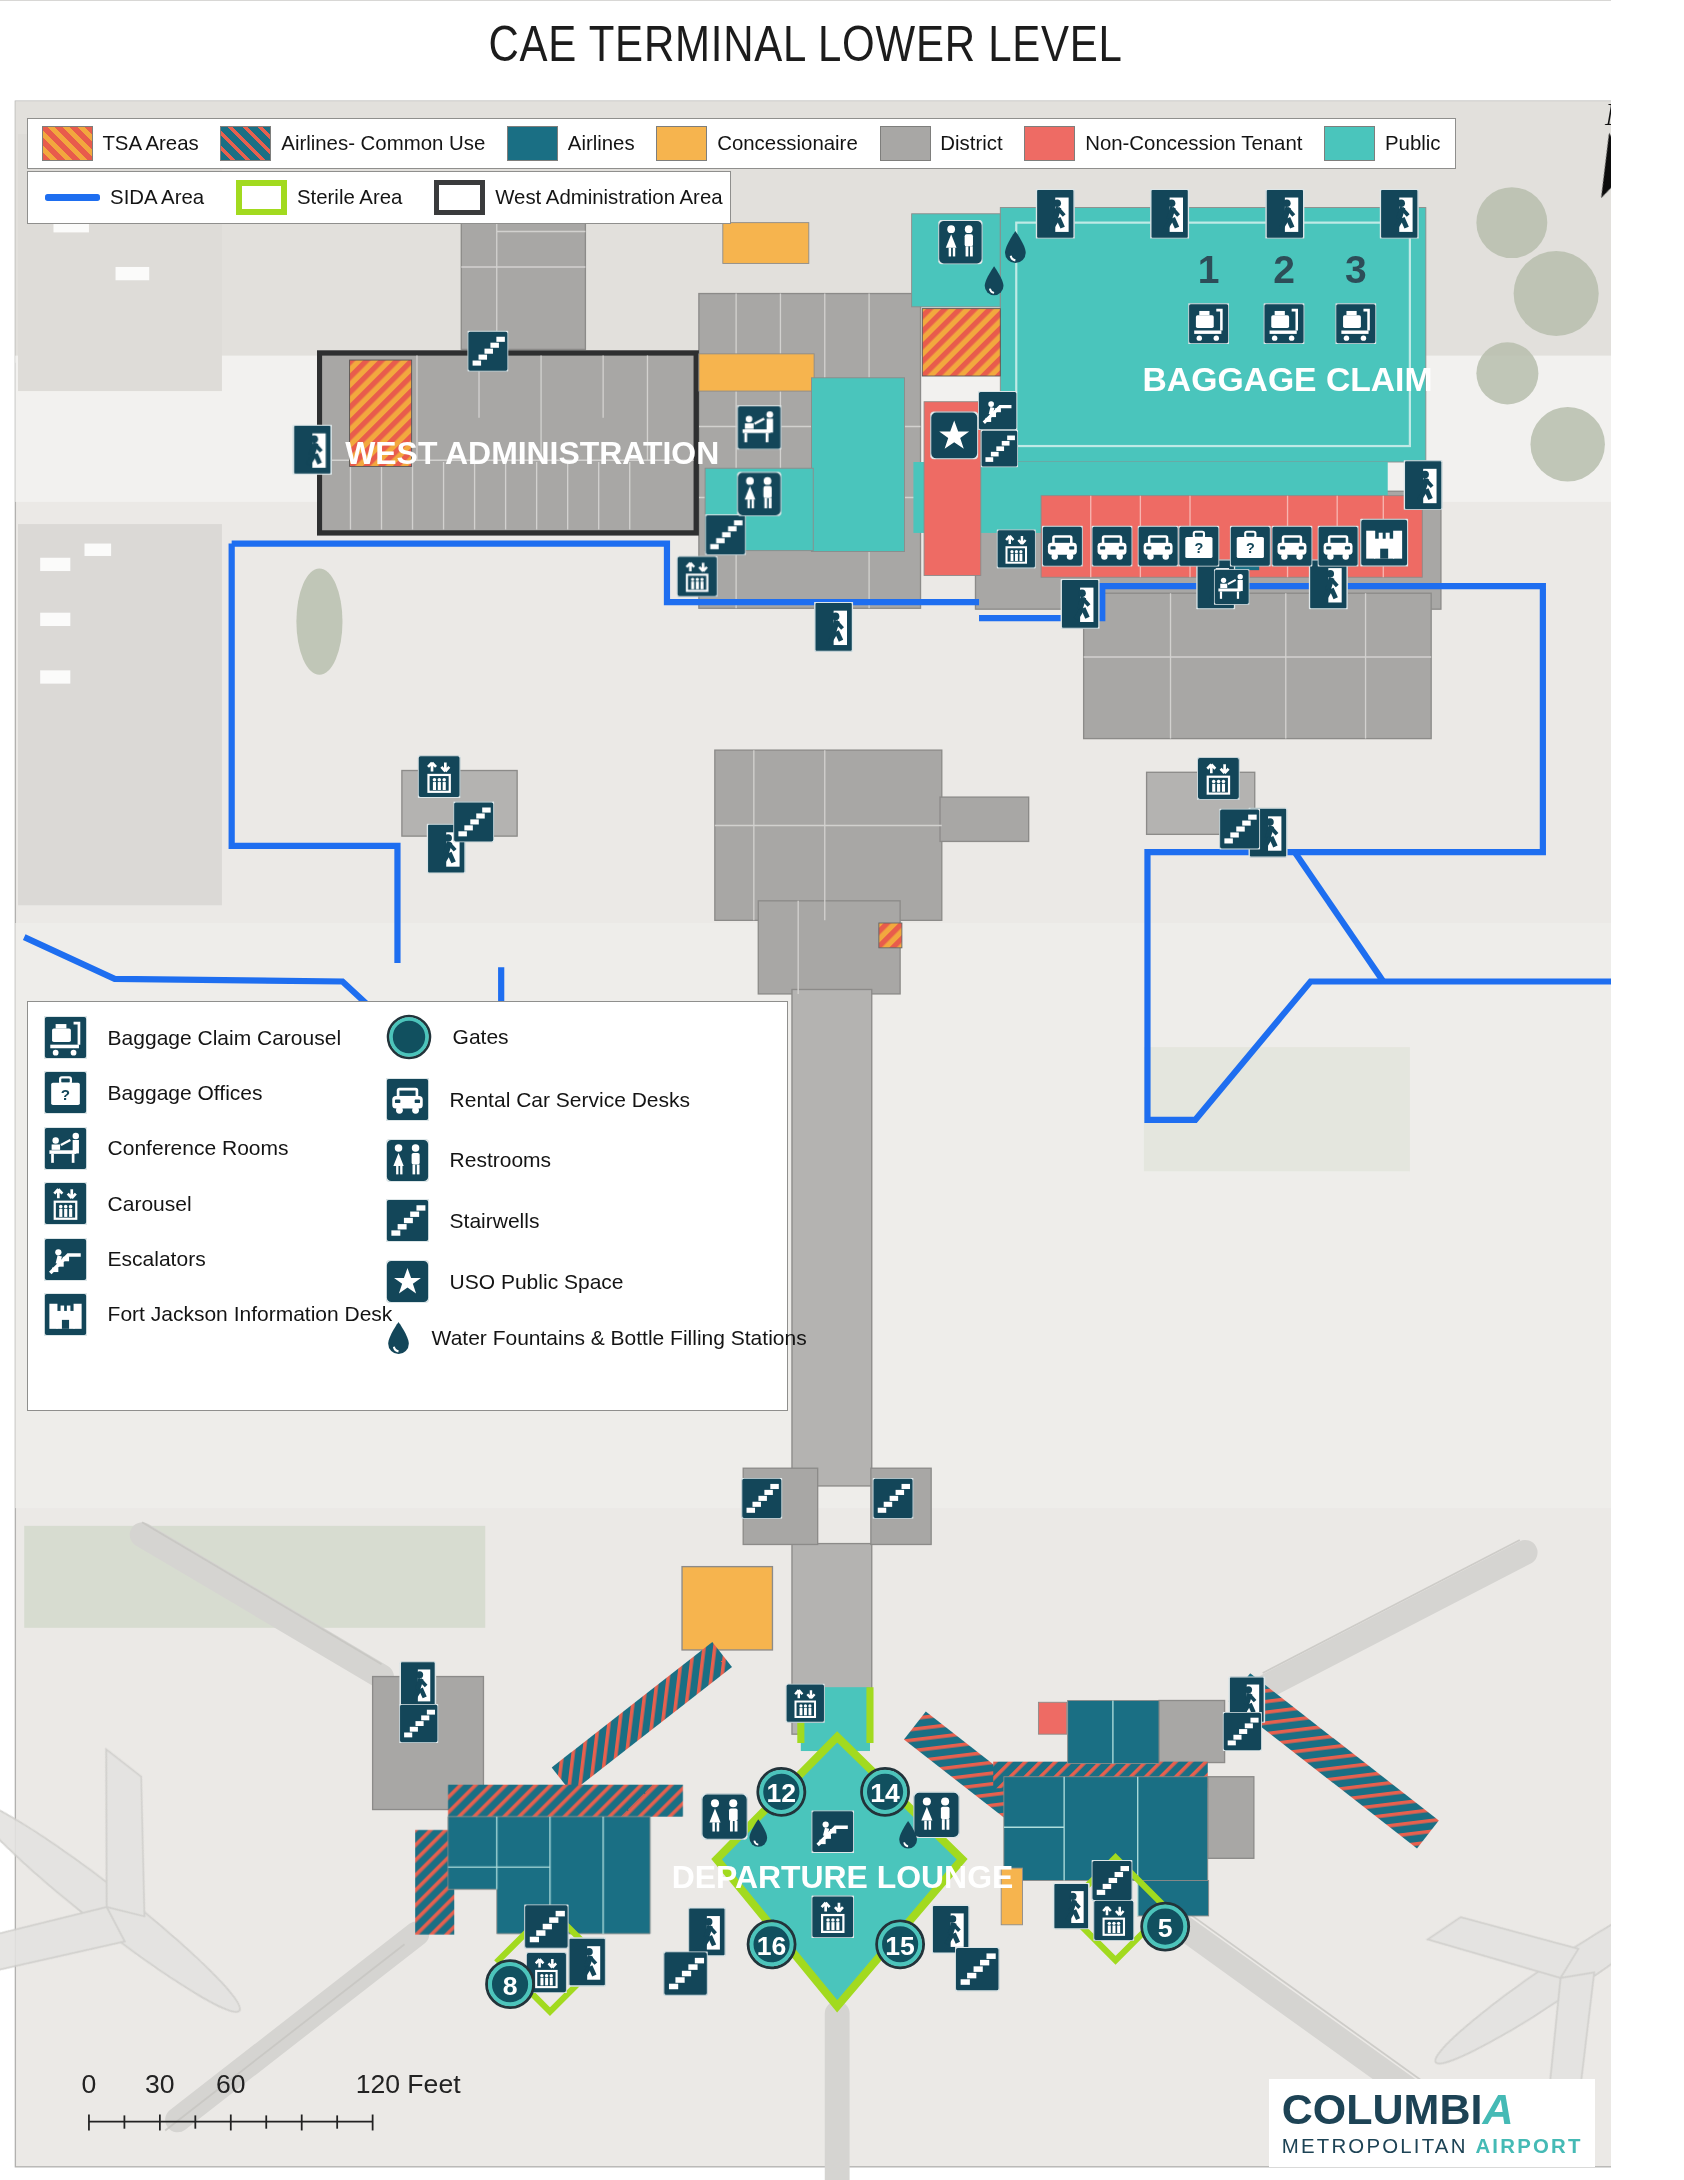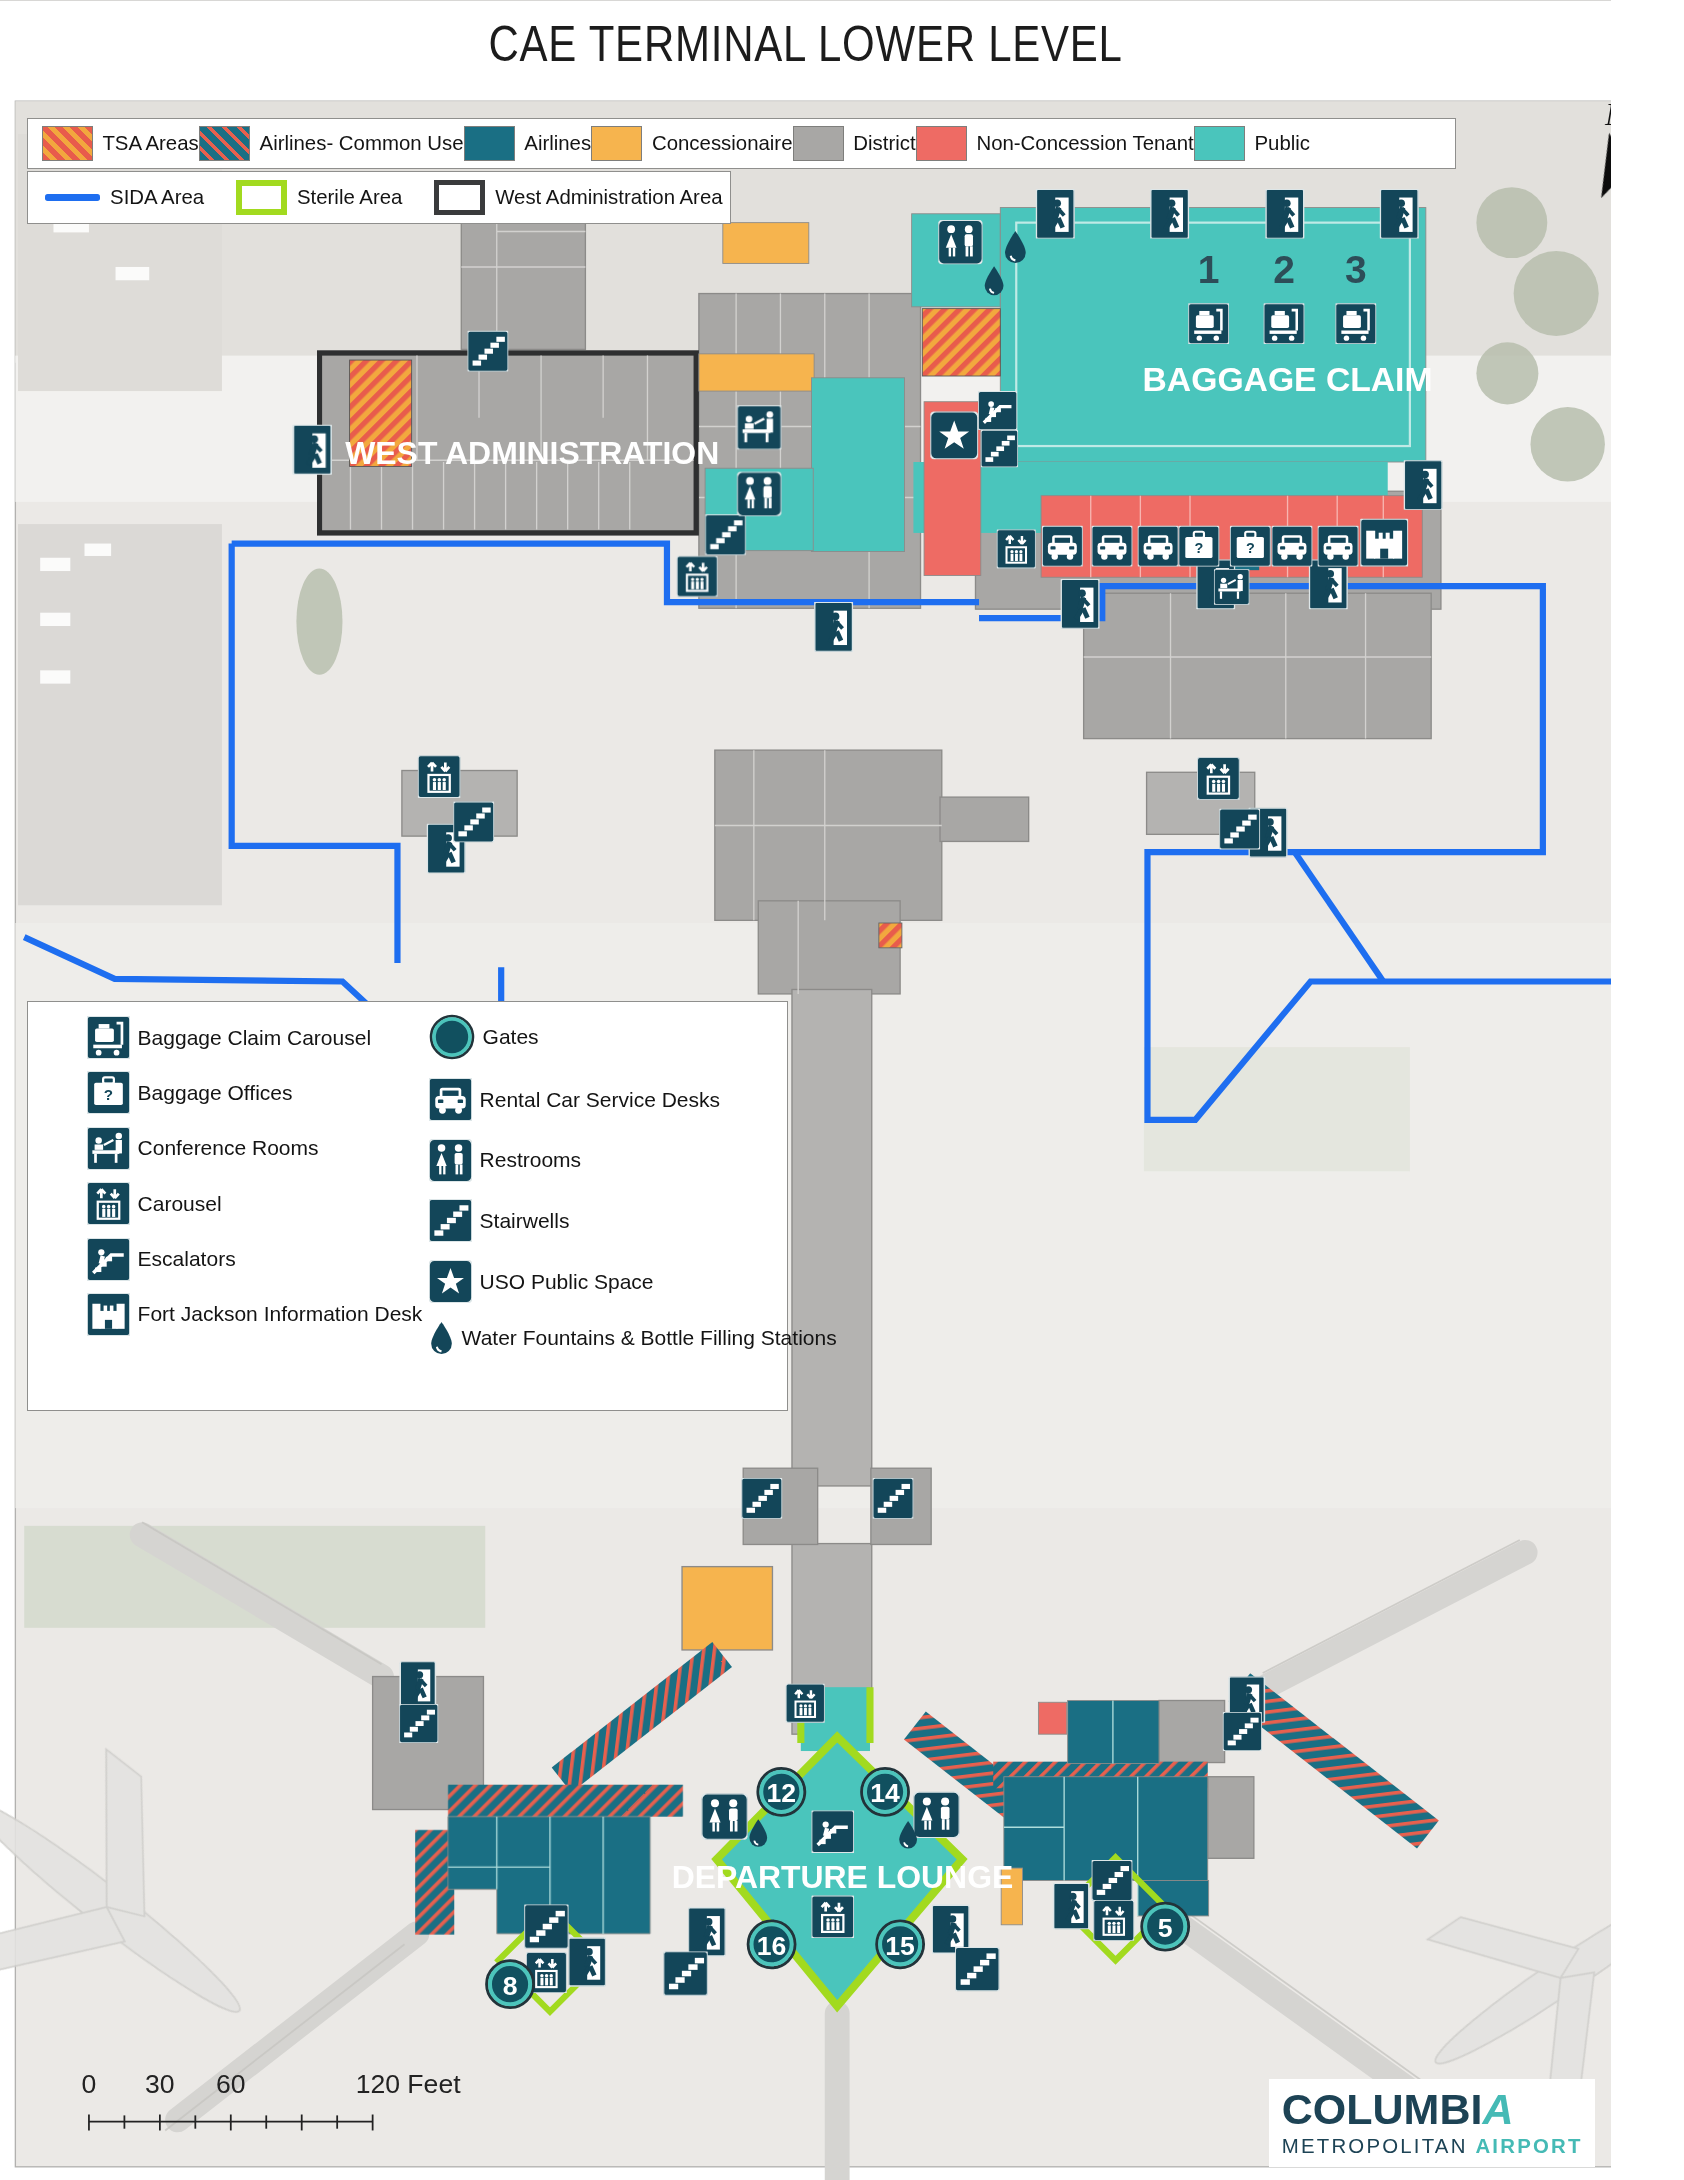--- a/index.html
+++ b/index.html
@@ -7,42 +7,42 @@
         font-family:"Liberation Sans",sans-serif;overflow:hidden;
         border-top:0.9px solid #d8d7d5;}
   .page-title{position:absolute;top:14px;left:0;right:0;text-align:center;
         font-size:50px;color:#1c1c1c;font-weight:400;letter-spacing:0.9px;white-space:nowrap;}
   .page-title span{display:inline-block;transform:scaleX(.84);transform-origin:center;}
   .map-svg{position:absolute;left:0;top:0;}
 
   
   .lg-box{position:absolute;background:#fff;border:0.9px solid #8f8f8d;
         display:flex;align-items:center;box-sizing:border-box;color:#141414;}
-  .lg-areas{left:26.6px;top:117px;width:1429px;height:51px;padding:0 14px;}
+  .lg-areas{left:26.6px;top:117px;width:1429px;height:51px;padding:0 14px;justify-content:space-between;}
   .lg-bounds{left:26.6px;top:170px;width:704px;height:53px;padding:0 17.7px;gap:32px;}
   .lg-item{display:flex;align-items:center;font-size:20.4px;white-space:nowrap;}
   .sw{width:51px;height:35px;border:0.9px solid #7e7e7c;margin-right:9.8px;flex:none;box-sizing:border-box;}
   .sw-tsa{background:repeating-linear-gradient(45deg,#e85c4c 0 5.3px,#f2a83e 5.3px 10.6px);}
   .sw-common{background:repeating-linear-gradient(45deg,#1a6f84 0 7px,#e8604e 7px 10.6px);}
   .sw-airlines{background:#1a6f84;}
   .sw-conc{background:#f6b44e;}
   .sw-district{background:#a8a7a5;}
   .sw-tenant{background:#ee6b64;}
   .sw-public{background:#4ac5bc;}
   .sw-sida{width:55px;height:7px;border:none;background:#1e6ef0;border-radius:2.7px;}
   .sw-sterile{background:#fff;border:6.2px solid #a2da1f;}
   .sw-westadm{background:#fff;border:5.3px solid #3a3b3c;}
 
   
   .lg-panel{position:absolute;left:26.6px;top:1000px;width:761px;height:410px;background:#fff;
         border:0.9px solid #8f8f8d;box-sizing:border-box;color:#141414;}
   .lg-col{position:absolute;display:flex;flex-direction:column;}
   .lg-col-left{left:16px;top:14px;gap:12.4px;}
   .lg-col-right{left:358px;top:12.4px;gap:17.7px;}
-  .lg-row{display:flex;align-items:center;gap:8px;font-size:21px;white-space:nowrap;margin-left:43px;}
+  .lg-row{display:flex;align-items:center;gap:21px;font-size:21px;white-space:nowrap;}
   .lg-ic{flex:none;display:block;}
 
   
   .logo{position:absolute;right:16px;bottom:14px;background:#fff;padding:8.9px 12.4px 10.6px 12.4px;line-height:1;}
   .logo .l1{font-size:43px;font-weight:bold;color:#1d4355;letter-spacing:0px;}
   .logo .l1 .acc{color:#45bab5;font-style:italic;}
   .logo .l2{font-size:20.4px;color:#1d4355;letter-spacing:2.2px;margin-top:5.3px;}
   .logo .l2 .acc{color:#45bab5;font-weight:bold;}
 </style>
 </head>

